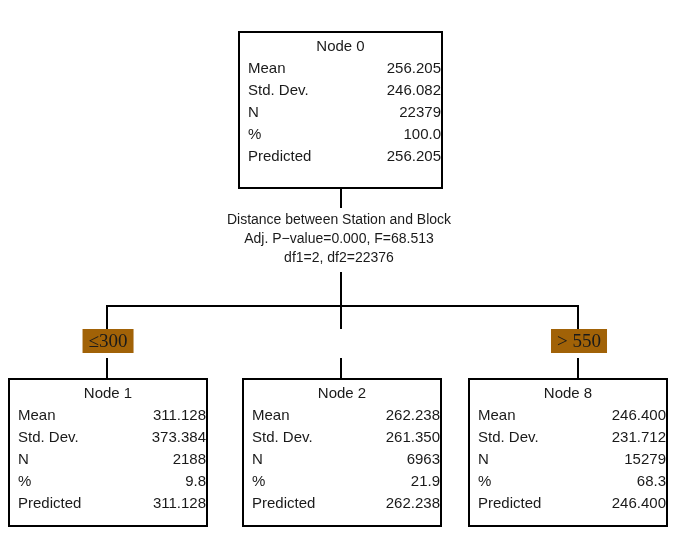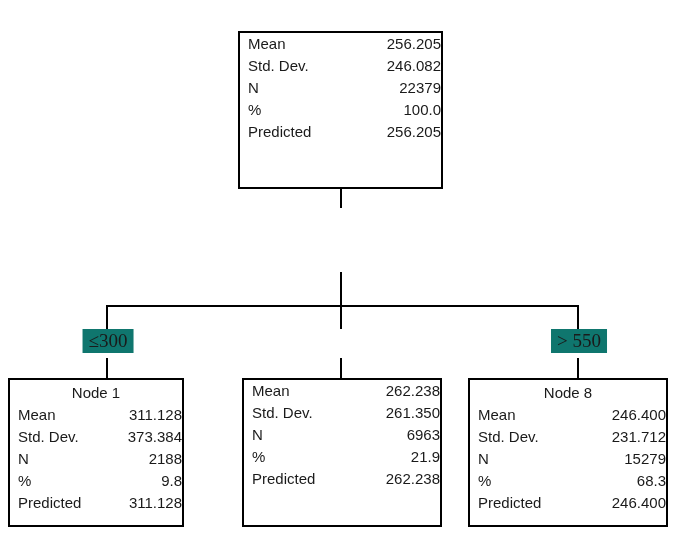--- a/index.html
+++ b/index.html
@@ -91,35 +91,36 @@
     white-space: nowrap;
     color: #1a1a1a;
   }
 
   
   .branch-label {
     position: absolute;
     font-family: "Liberation Serif", serif;
     font-size: 19px;
     line-height: 22px;
-    background: #0f766e;
+    background: #a16207;
     padding: 1px 6px;
     white-space: nowrap;
     color: #1a1a1a;
     transform: translateX(-50%);
     text-align: center;
   }
 </style>
 </head>
 <body>
 
 <div id="tree-canvas">
 
 
   <div class="node-box" style="left:238px; top:31px; width:205px; height:158px;">
+    <div class="node-header">Node 0</div>
     <div class="node-rows">
       <div class="node-row">
         <span class="row-label">Mean</span>
         <span class="row-value">256.205</span>
       </div>
       <div class="node-row">
         <span class="row-label">Std. Dev.</span>
         <span class="row-value">246.082</span>
       </div>
       <div class="node-row">
@@ -132,41 +133,46 @@
       </div>
       <div class="node-row">
         <span class="row-label">Predicted</span>
         <span class="row-value">256.205</span>
       </div>
     </div>
   </div>
 
   <div class="line-v" style="left:340px; top:189px; height:19px;"></div>
 
+  <div class="split-info" style="top:210px;">
+    <div class="split-line">Distance between Station and Block</div>
+    <div class="split-line">Adj. P−value=0.000, F=68.513</div>
+    <div class="split-line">df1=2, df2=22376</div>
+  </div>
 
   <div class="line-v" style="left:340px; top:272px; height:34px;"></div>
 
   <div class="line-h" style="left:106px; top:305px; width:473px;"></div>
 
   <div class="line-v" style="left:106px; top:305px; height:24px;"></div>
 
   <div class="line-v" style="left:106px; top:358px; height:20px;"></div>
 
   <div class="line-v" style="left:340px; top:305px; height:24px;"></div>
 
   <div class="line-v" style="left:340px; top:358px; height:20px;"></div>
 
   <div class="line-v" style="left:577px; top:305px; height:24px;"></div>
 
   <div class="line-v" style="left:577px; top:358px; height:20px;"></div>
 
   <div class="branch-label" style="left:108px; top:329px;">≤300</div>
   <div class="branch-label" style="left:579px; top:329px;">&gt; 550</div>
 
-  <div class="node-box" style="left:8px; top:378px; width:176px; height:149px;">
+  <div class="node-box" style="left:8px; top:378px; width:200px; height:149px;">
     <div class="node-header">Node 1</div>
     <div class="node-rows">
       <div class="node-row">
         <span class="row-label">Mean</span>
         <span class="row-value">311.128</span>
       </div>
       <div class="node-row">
         <span class="row-label">Std. Dev.</span>
         <span class="row-value">373.384</span>
       </div>
@@ -179,20 +185,21 @@
         <span class="row-value">9.8</span>
       </div>
       <div class="node-row">
         <span class="row-label">Predicted</span>
         <span class="row-value">311.128</span>
       </div>
     </div>
   </div>
 
   <div class="node-box" style="left:242px; top:378px; width:200px; height:149px;">
+    <div class="node-header">Node 2</div>
     <div class="node-rows">
       <div class="node-row">
         <span class="row-label">Mean</span>
         <span class="row-value">262.238</span>
       </div>
       <div class="node-row">
         <span class="row-label">Std. Dev.</span>
         <span class="row-value">261.350</span>
       </div>
       <div class="node-row">

